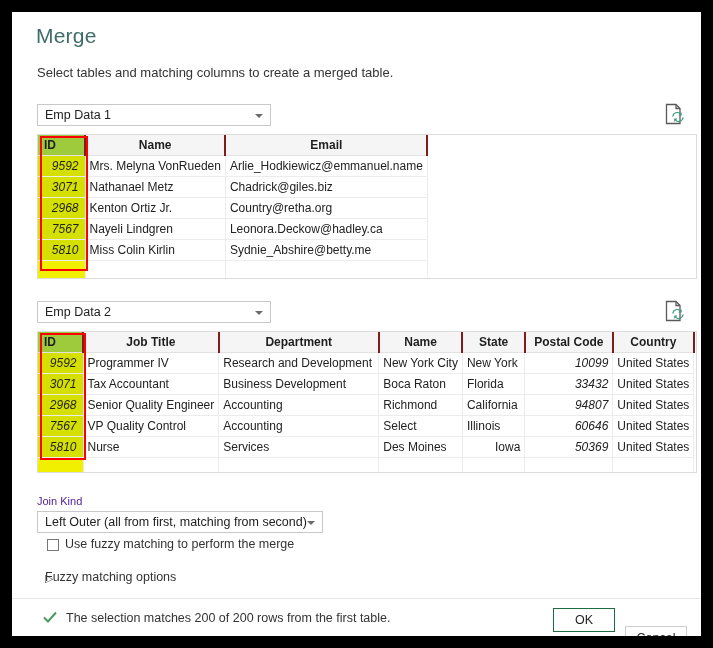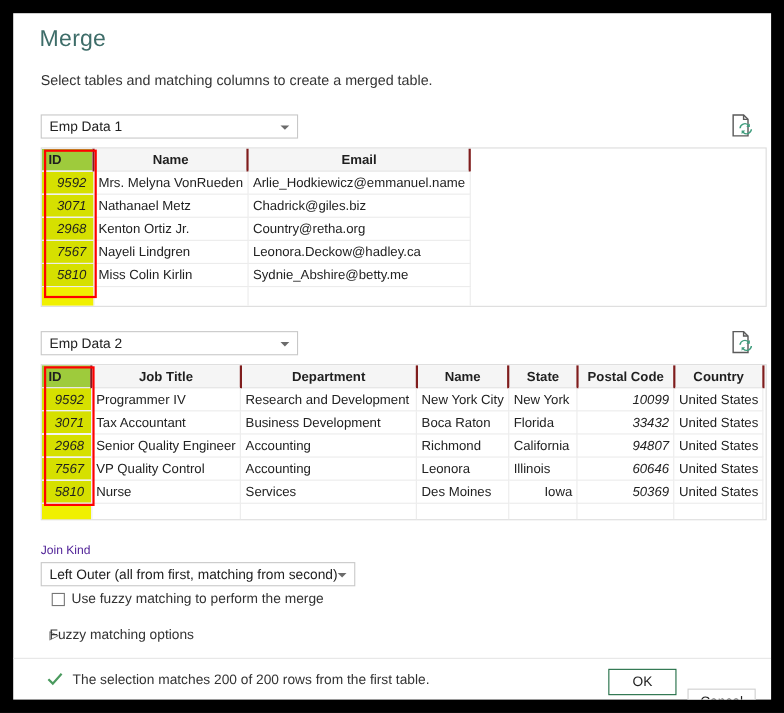--- a/index.html
+++ b/index.html
@@ -366,21 +366,21 @@
             <td style="width: 160px;">Accounting</td>
             <td style="width: 80px;">Richmond</td>
             <td style="width: 62px;">California</td>
             <td class="num" style="width: 88px;">94807</td>
             <td style="width: 78px;">United States</td>
           </tr>
           <tr>
             <td class="key" style="width: 45px;">7567</td>
             <td style="width: 128px;">VP Quality Control</td>
             <td style="width: 160px;">Accounting</td>
-            <td style="width: 80px;">Leonora</td>
+            <td style="width: 80px;">Select</td>
             <td style="width: 62px;">Illinois</td>
             <td class="num" style="width: 88px;">60646</td>
             <td style="width: 78px;">United States</td>
           </tr>
           <tr>
             <td class="key" style="width: 45px;">5810</td>
             <td style="width: 128px;">Nurse</td>
             <td style="width: 160px;">Services</td>
             <td style="width: 80px;">Des Moines</td>
             <td style="width: 62px; padding-left: 32px;">Iowa</td>

